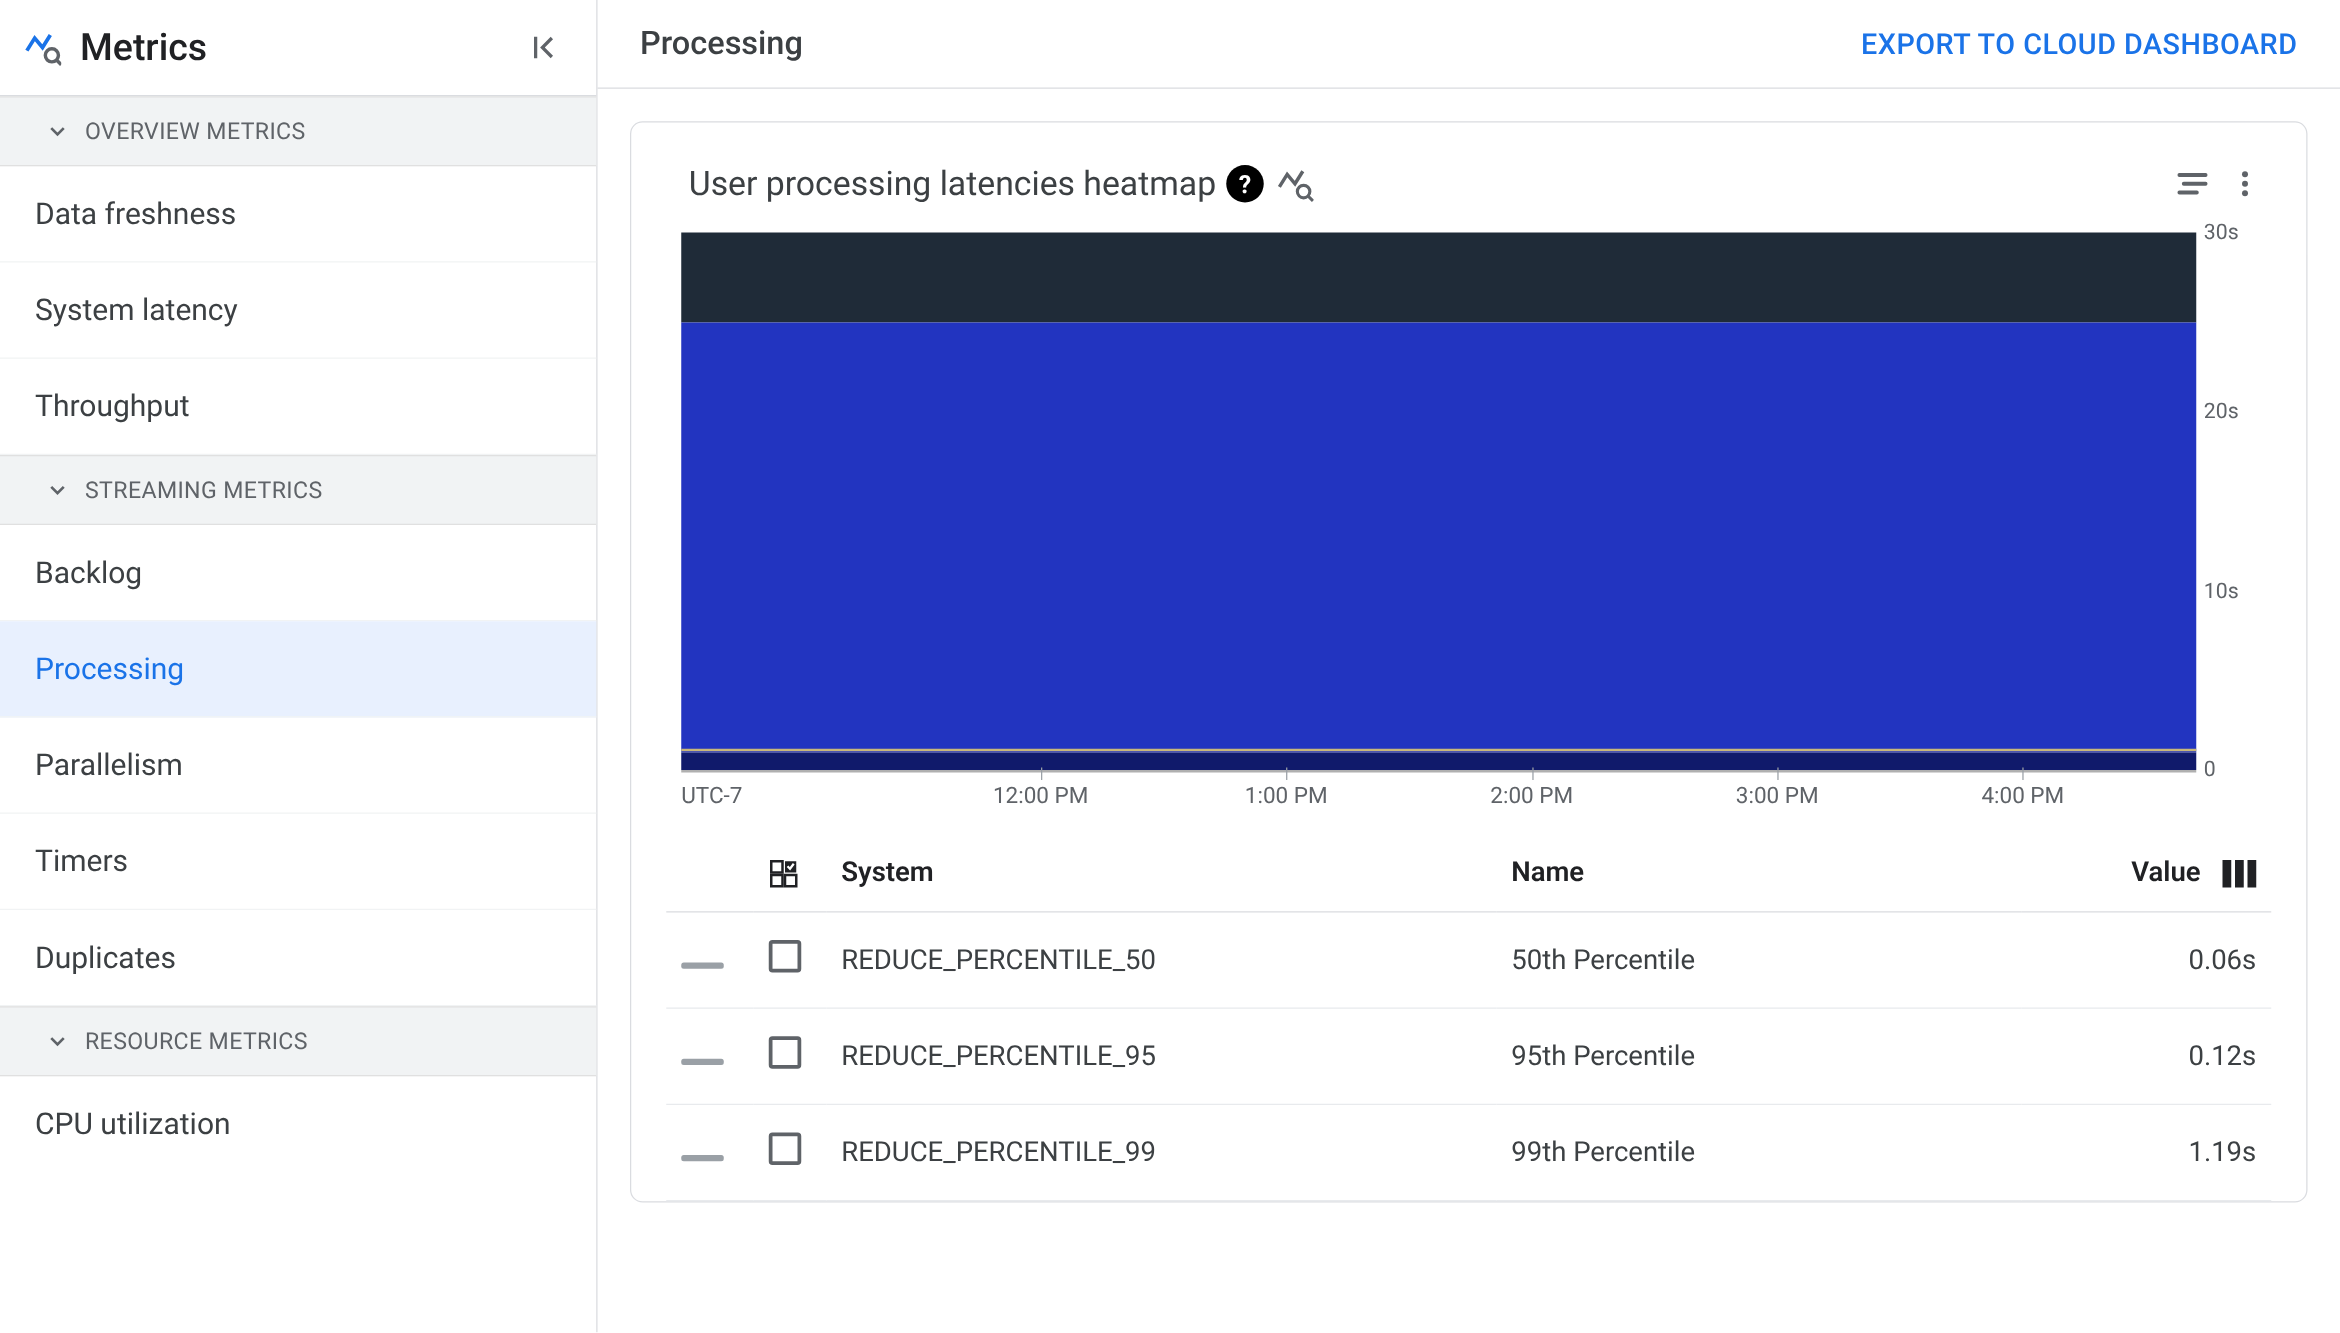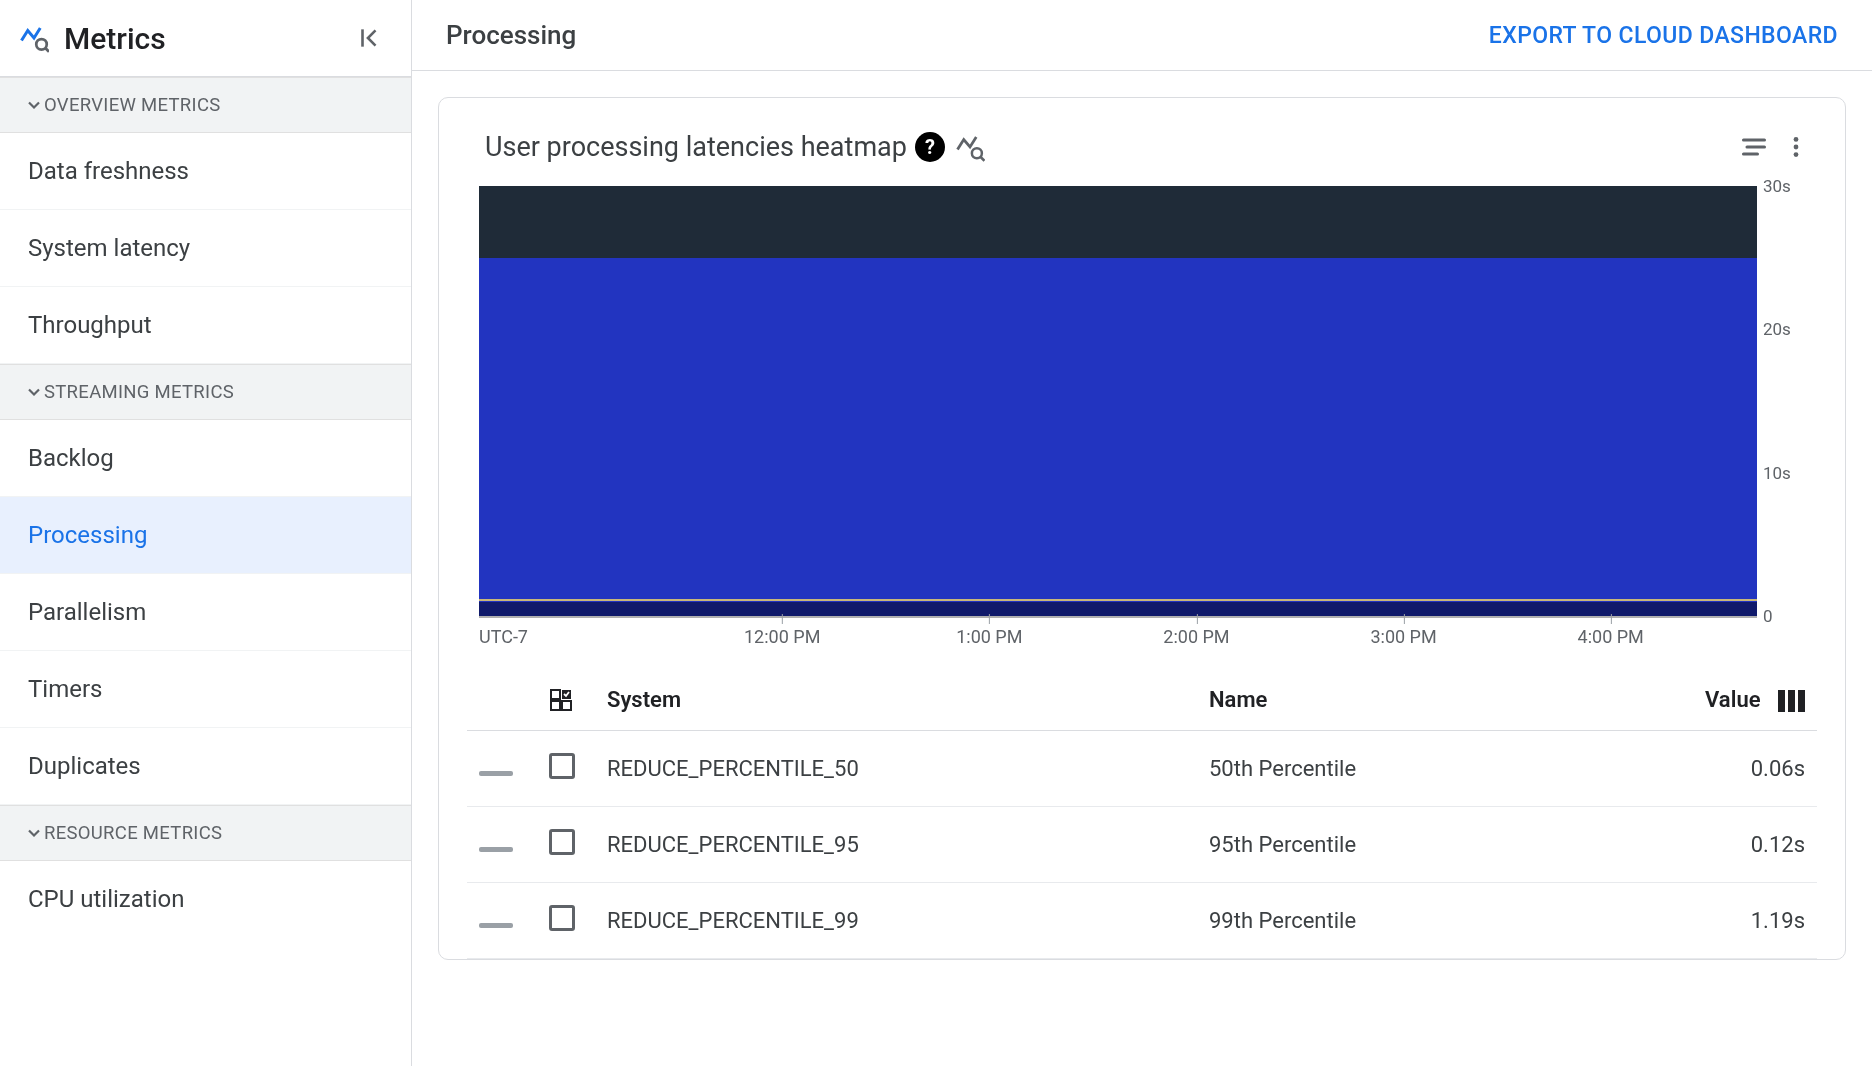--- a/index.html
+++ b/index.html
@@ -1,26 +1,26 @@
 <!DOCTYPE html>
 <html><head>
 <meta charset="utf-8">
 <style>
   * { box-sizing: border-box; margin: 0; padding: 0; }
   html, body { height: 100%; font-family: "Google Sans", "Roboto", Arial, sans-serif; color: #202124; background: #fff; }
   body { display: flex; width: 1872px; height: 1066px; overflow: hidden; }
 
   
-  .sidebar { width: 412px; border-right: 1px solid #dadce0; display: flex; flex-direction: column; }
+  .sidebar { width: 478px; border-right: 1px solid #dadce0; display: flex; flex-direction: column; }
   .sidebar-header { display: flex; align-items: center; padding: 18px 22px 18px 18px; border-bottom: 1px solid #dadce0; }
   .metrics-logo { width: 32px; height: 32px; display:flex; align-items:center; justify-content:center; margin-right: 14px;}
   .sidebar-title { font-size: 30px; font-weight: 500; flex: 1; }
   .collapse-btn { width: 40px; height: 40px; display:flex; align-items:center; justify-content:center; cursor:pointer; border:none; background:none;}
 
-  .group-header { background: #f1f3f4; padding: 16px 24px; display:flex; align-items:center; border-bottom:1px solid #e0e0e0; border-top:1px solid #e0e0e0;}
+  .group-header { background: #f1f3f4; padding: 16px 36px; display:flex; align-items:center; gap:12px; border-bottom:1px solid #e0e0e0; border-top:1px solid #e0e0e0;}
   .group-header .chev { color:#5f6368; }
   .group-header .label { color:#5f6368; font-size:18.5px; letter-spacing:.3px; font-weight:400;}
   .sidebar-item { padding: 24px 28px; font-size: 24px; font-weight:400; color:#3c4043; border-bottom:1px solid #f1f3f4; cursor:pointer; }
   .sidebar-item:last-child { border-bottom:none; }
   .sidebar-item.active { background:#e8f0fe; color:#1a73e8; }
 
   
   .main { flex:1; display:flex; flex-direction:column; }
   .main-header { display:flex; align-items:center; padding: 20px 34px 20px 34px; border-bottom:1px solid #dadce0;}
   .page-title { font-size: 26px; font-weight:500; color:#3c4043; flex:1;}

